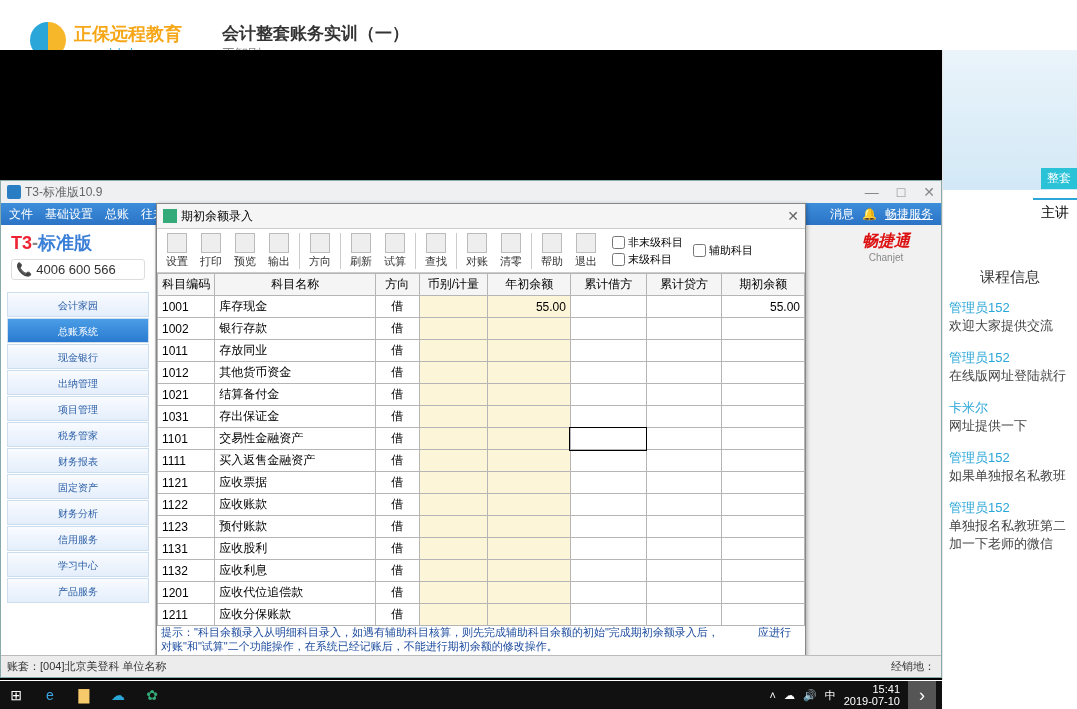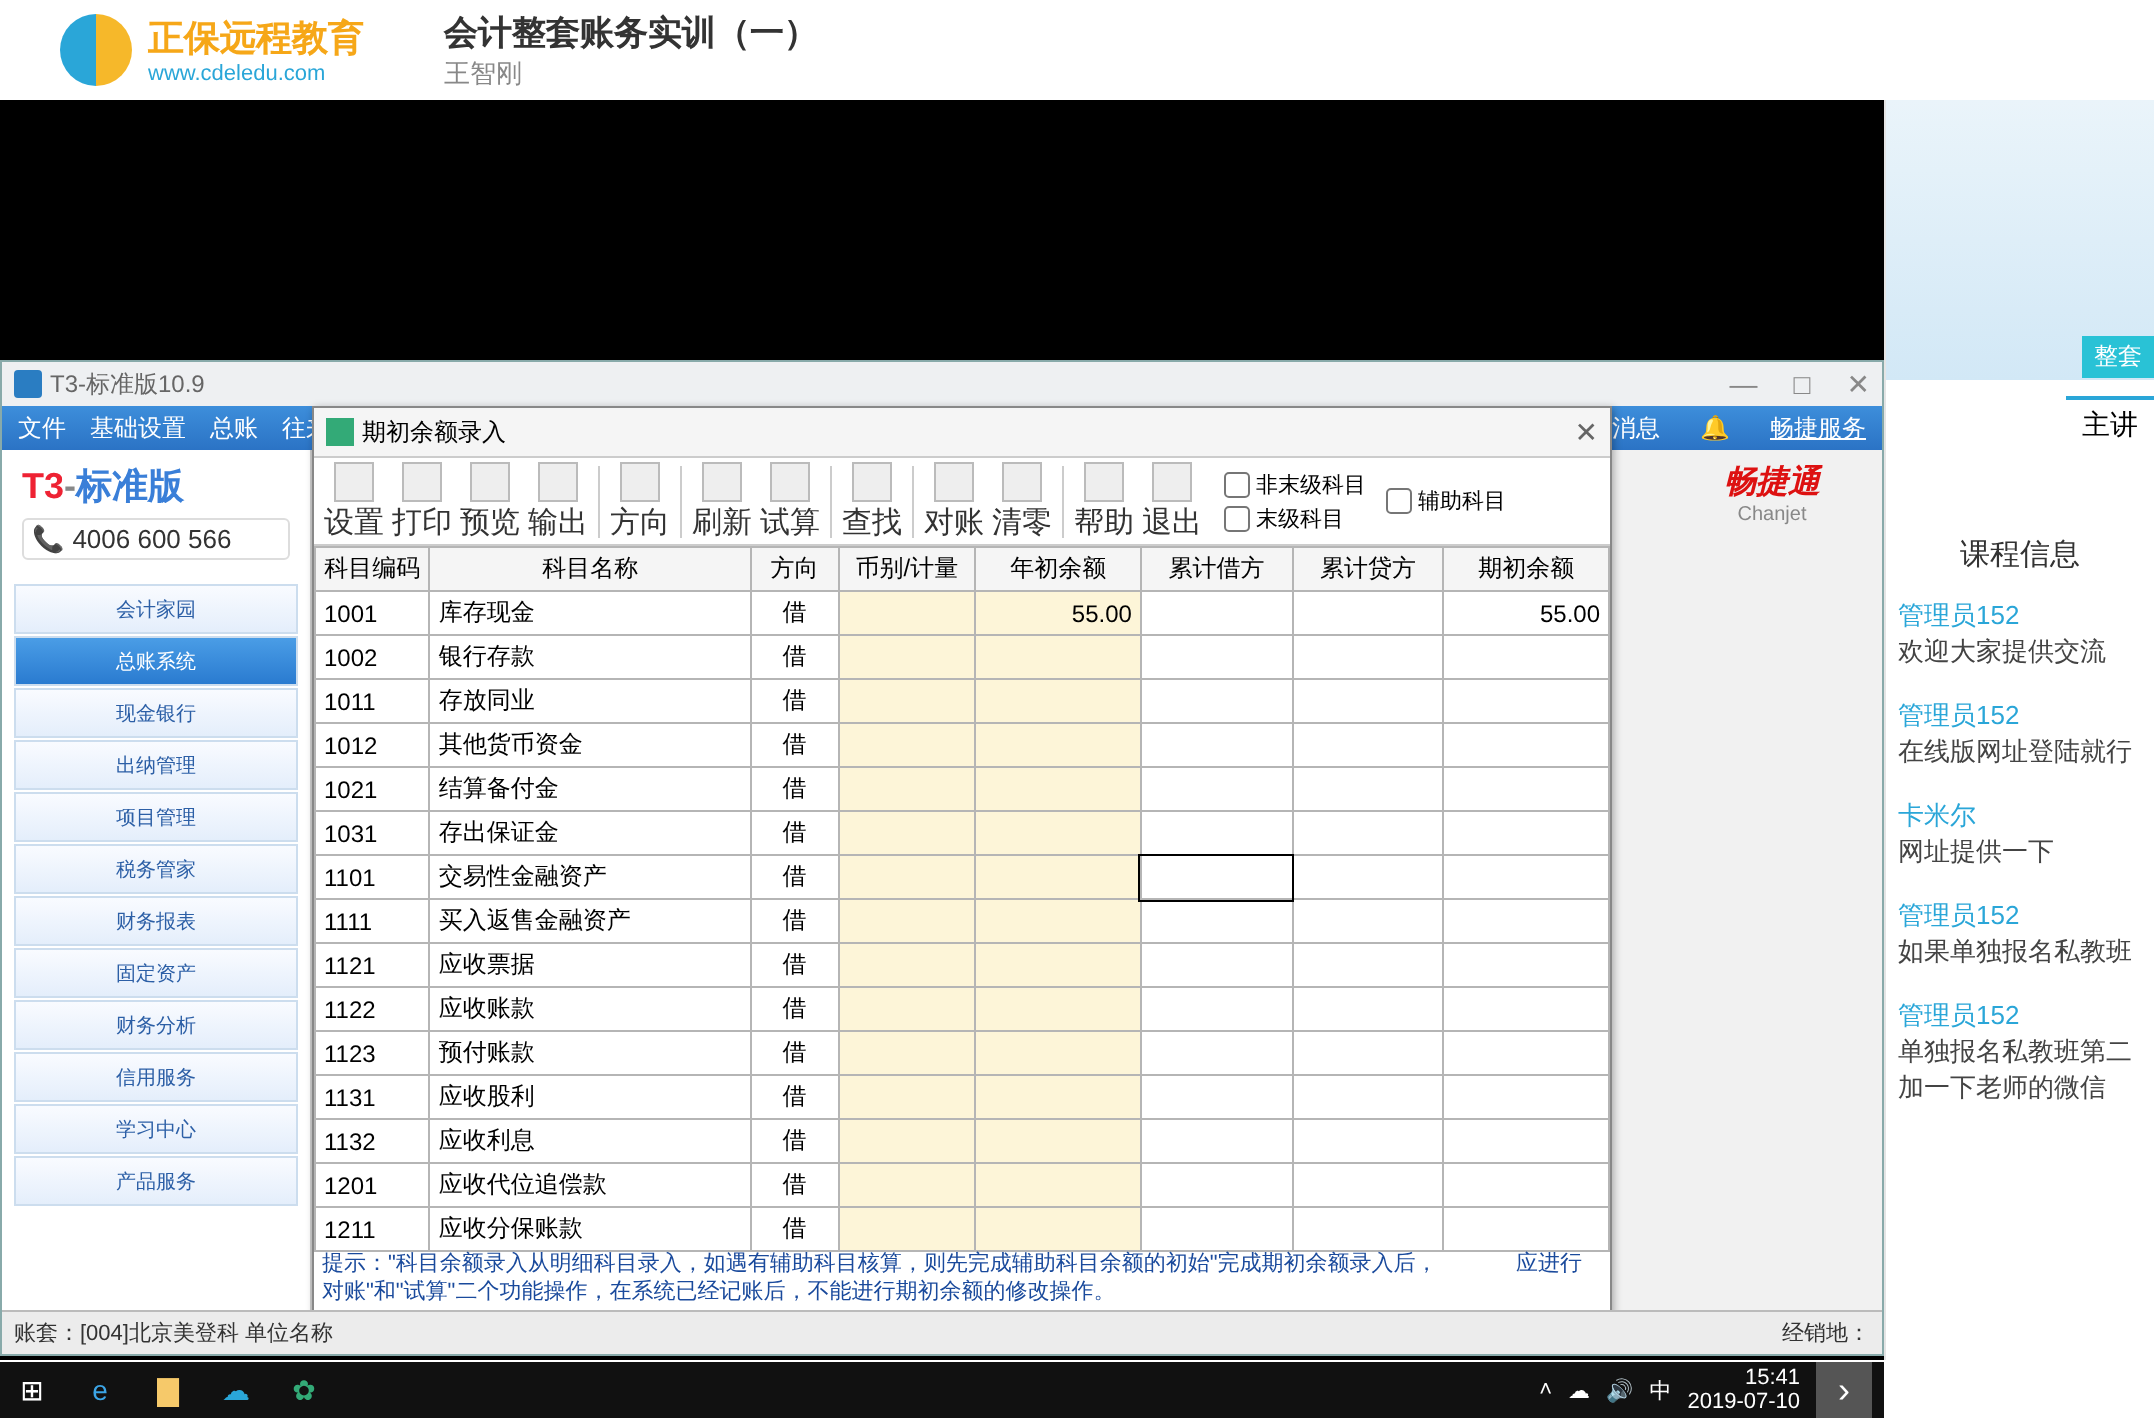--- a/index.html
+++ b/index.html
@@ -1,56 +1,56 @@
 <!DOCTYPE html>
 <html><head>
 <meta charset="utf-8">
 <style>
 * { margin:0; padding:0; box-sizing:border-box; font-family:"Microsoft YaHei","SimSun",sans-serif; }
 body { width:1077px; height:709px; background:#fff; position:relative; overflow:hidden; }
 
 
-.site-header { height:50px; display:flex; align-items:center; padding:22px 30px; background:#fff; }
+.site-header { height:50px; display:flex; align-items:flex-start; padding:22px 30px; background:#fff; }
 .logo-swirl { width:36px; height:36px; border-radius:50%; background:conic-gradient(#f6b82a 0 180deg,#2aa6d8 180deg 360deg); margin-right:8px; }
 .logo-text { color:#f6a718; font-size:18px; font-weight:bold; }
 .logo-url { color:#2aa6d8; font-size:11px; }
 .course-title { margin-left:20px; font-size:17px; font-weight:bold; color:#333; }
 .course-teacher { margin-left:20px; font-size:13px; color:#888; }
 
 
 .video-stage { position:absolute; top:50px; left:0; right:0; height:630px; background:#000; }
 
 
 .app-window { position:absolute; top:180px; left:0; width:942px; height:498px; background:#f1f1f1; border:1px solid #8aa; font-size:12px; }
 .app-titlebar { height:22px; background:#eef0f2; display:flex; align-items:center; padding:0 6px; color:#666; }
 .app-icon { width:14px; height:14px; background:#2a7dc2; border-radius:2px; margin-right:4px; }
 .win-ctrls { margin-left:auto; display:flex; gap:18px; color:#888; font-size:14px; }
 
 .app-menubar { height:22px; background:linear-gradient(#3d8edb,#2b73c5); color:#fff; display:flex; align-items:center; padding:0 8px; gap:12px; font-size:12px; }
-.menubar-right { margin-left:auto; display:flex; gap:20px; align-items:center; }
+.menubar-right { margin-left:auto; display:flex; gap:8px; align-items:center; }
 
 .app-body { display:flex; height:calc(100% - 66px); }
 
 
 .sidebar { width:155px; background:#fff; border-right:1px solid #ccc; }
 .brand { padding:6px 10px; }
 .brand-t3 { font-size:18px; font-weight:bold; }
 .brand-t3 .t { color:#e23; } .brand-t3 .dash { color:#888; } .brand-t3 .std { color:#3a7fd8; }
 .phone { display:flex; align-items:center; gap:4px; color:#333; font-size:13px; margin-top:4px; border:1px solid #ddd; border-radius:3px; padding:2px 4px; }
 .sidebar-nav { margin-top:6px; }
 .nav-item { height:25px; line-height:25px; text-align:center; background:linear-gradient(#f9fbff,#e4eefb); border:1px solid #cde; margin:1px 6px; font-size:10px; color:#2c5fa6; cursor:pointer; }
 .nav-item.active { background:linear-gradient(#4a9de6,#2a7bd0); color:#fff; }
 
 
 .dialog { position:absolute; top:22px; left:155px; width:650px; height:455px; background:#fff; border:1px solid #888; box-shadow:1px 1px 4px rgba(0,0,0,0.3); font-size:12px; }
 .dlg-title { height:22px; background:#f5f5f5; border-bottom:1px solid #ccc; display:flex; align-items:center; padding:12px 6px; }
 .dlg-title .ico2 { width:14px; height:14px; background:#3a7; margin-right:4px; }
 .dlg-close { margin-left:auto; color:#666; cursor:pointer; font-size:14px; }
 .dlg-toolbar { height:44px; border-bottom:1px solid #ccc; display:flex; align-items:center; padding:2px 4px; gap:2px; }
-.tbtn { width:32px; display:flex; flex-direction:column; align-items:center; font-size:15px; color:#333; cursor:pointer; }
+.tbtn { width:32px; display:flex; flex-direction:column; align-items:center; font-size:11px; color:#333; cursor:pointer; }
 .tbtn .ic { width:20px; height:20px; background:#eee; border:1px solid #bbb; margin-bottom:1px; }
 .sep { width:1px; height:36px; background:#ccc; margin:0 2px; }
 .chk-col { margin-left:8px; display:flex; flex-direction:column; font-size:11px; gap:2px; }
 .chk-col label { display:flex; align-items:center; gap:3px; }
 
 .grid { height:calc(100% - 100px); overflow:auto; position:relative; }
 table { border-collapse:collapse; width:100%; font-size:12px; }
 th,td { border:1px solid #b5b5b5; padding:2px 4px; height:13px; background:#fff; }
 th { background:#f5f5f5; text-align:center; font-weight:normal; }
 td.code { width:50px; } td.name { width:140px; } td.dir { width:38px; text-align:center; }

